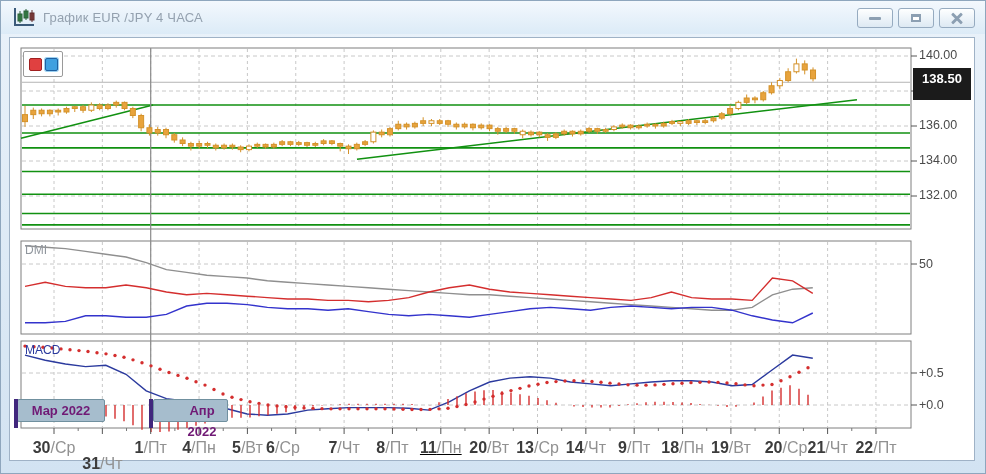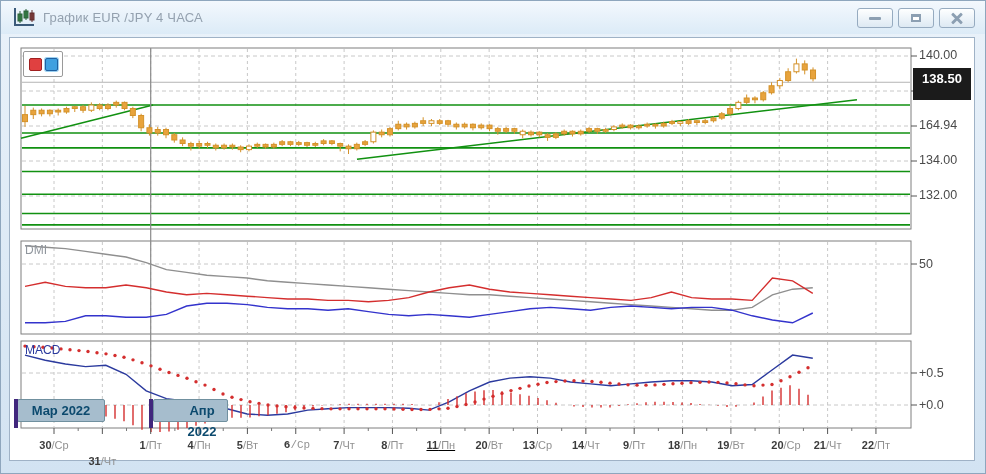--- a/index.html
+++ b/index.html
@@ -25,26 +25,26 @@
              border-radius:2px;display:flex;align-items:center;justify-content:center;gap:3px;z-index:4;}
   .sq{width:13px;height:13px;border-radius:2px;box-sizing:border-box;}
   .sq-red{background:#e04040;border:1px solid #a02020;}
   .sq-blue{background:#3fa0e0;border:1px solid #2060a0;box-shadow:0 0 0 1px #9cd0f0;}
   .ind-label{font-size:12px;z-index:3;position:absolute;}
   .dmi-label{left:24px;top:242px;color:#8f959c;}
   .macd-label{left:24px;top:342px;color:#2b3a9e;}
   .scale-label{position:absolute;left:918px;font-size:12.5px;color:#4a4a4a;z-index:3;}
   .price-box{position:absolute;left:912px;top:67px;width:58px;height:32px;background:#1b1b1b;color:#fff;
              font-size:13px;font-weight:bold;text-align:center;line-height:22px;z-index:4;}
-  .xlab{position:absolute;transform:translateX(-50%);font-size:11px;white-space:nowrap;z-index:3;top:438px;}
+  .xlab{position:absolute;transform:translateX(-50%);font-size:16px;white-space:nowrap;z-index:3;top:438px;}
   .xlab b{color:#3c3c3c;} .xlab span{color:#919191;}
   .monthbar{position:absolute;top:398px;width:4px;height:29px;background:#41277d;z-index:5;}
   .monthbox{position:absolute;top:398px;height:23px;background:#a6bdcd;border:1px solid #70909f;
             border-radius:2px;box-sizing:border-box;text-align:center;line-height:21px;
-            font-size:13px;font-weight:bold;color:#0c4a6e;z-index:4;}
+            font-size:13px;font-weight:bold;color:#701a75;z-index:4;}
 </style>
 </head>
 <body>
 
 <div id="window">
 
   <div class="titlebar">
     <span class="title-icon">
       <svg width="26" height="22" viewBox="0 0 26 22">
         <path d="M4 1 v17 h19" stroke="#3b5a7a" stroke-width="2" fill="none"></path>
@@ -601,37 +601,37 @@
     <div class="sq sq-red"></div>
     <div class="sq sq-blue"></div>
   </div>
 
   <div class="ind-label dmi-label">DMI</div>
   <div class="ind-label macd-label">MACD</div>
 
   <div id="price-labels">
       <div class="scale-label" style="top: 47px;">140.00</div>
       <div class="scale-label" style="top: 82px;">164.22</div>
-      <div class="scale-label" style="top: 117px;">164.94</div>
+      <div class="scale-label" style="top: 117px;">136.00</div>
       <div class="scale-label" style="top: 152px;">134.00</div>
       <div class="scale-label" style="top: 187px;">132.00</div>
     </div>
   <div class="price-box">138.50</div>
 
   <div class="scale-label" style="top:256px">50</div>
   <div class="scale-label" style="top:365px">+0.5</div>
   <div class="scale-label" style="top:397px">+0.0</div>
 
   <div id="date-labels">
       <div class="xlab" style="left: 53px;"><b>30</b><span>/Ср</span></div>
       <div class="xlab" style="left: 101.35px; margin-top: 16px;"><b>31</b><span>/Чт</span></div>
       <div class="xlab" style="left: 149.7px;"><b>1</b><span>/Пт</span></div>
       <div class="xlab" style="left: 198.05px;"><b>4</b><span>/Пн</span></div>
       <div class="xlab" style="left: 246.4px;"><b>5</b><span>/Вт</span></div>
-      <div class="xlab" style="left: 296px; font-family: Liberation Mono, monospace;"><b>6</b><span>/Ср</span></div>
+      <div class="xlab" style="left: 282px;"><b>6</b><span>/Ср</span></div>
       <div class="xlab" style="left: 343.1px;"><b>7</b><span>/Чт</span></div>
       <div class="xlab" style="left: 391.45px;"><b>8</b><span>/Пт</span></div>
       <div class="xlab" style="left: 439.8px; text-decoration: underline;"><b>11</b><span>/Пн</span></div>
       <div class="xlab" style="left: 488.15px;"><b>20</b><span>/Вт</span></div>
       <div class="xlab" style="left: 536.5px;"><b>13</b><span>/Ср</span></div>
       <div class="xlab" style="left: 584.85px;"><b>14</b><span>/Чт</span></div>
       <div class="xlab" style="left: 633.2px;"><b>9</b><span>/Пт</span></div>
       <div class="xlab" style="left: 681.55px;"><b>18</b><span>/Пн</span></div>
       <div class="xlab" style="left: 729.9px;"><b>19</b><span>/Вт</span></div>
       <div class="xlab" style="left: 785px;"><b>20</b><span>/Ср</span></div>

